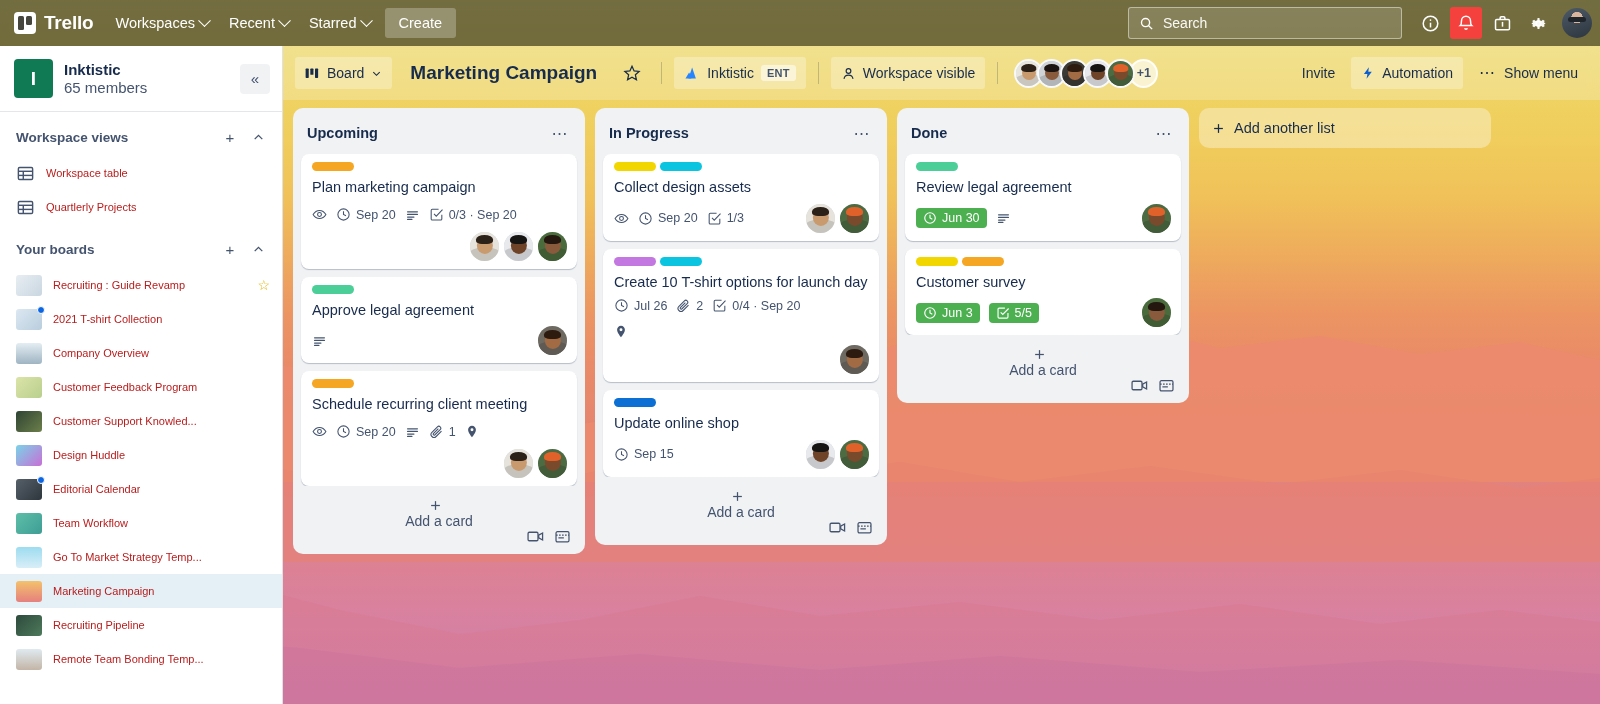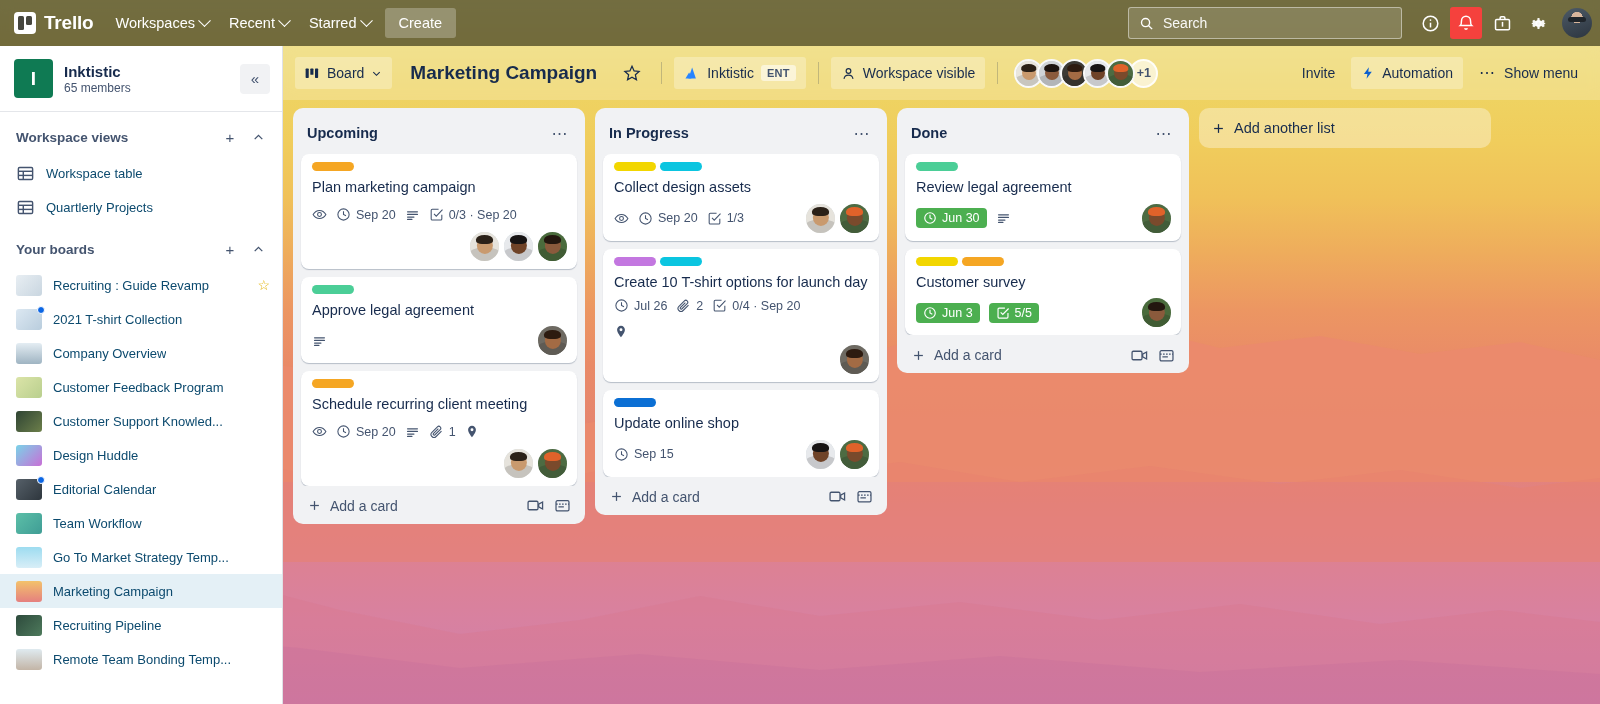--- a/index.html
+++ b/index.html
@@ -88,41 +88,41 @@
     display: flex; align-items: center; gap: 11px;
     padding: 13px 12px 13px 14px; border-bottom: 1px solid #e4e6ea;
   }
   .ws-logo {
     width: 39px; height: 39px; border-radius: 4px; background: #0f7a53;
     color: #fff; font-size: 19px; font-weight: 700;
     display: flex; align-items: center; justify-content: center; flex: 0 0 auto;
   }
   .ws-meta { display: flex; flex-direction: column; gap: 1px; min-width: 0; }
   .ws-name { font-size: 15px; font-weight: 700; color: #172b4d; }
-  .ws-members { font-size: 12px; color: #44546f; }
+  .ws-members { font-size: 15px; color: #44546f; }
   .collapse-btn {
     margin-left: auto; width: 30px; height: 30px; border-radius: 4px;
     background: #f1f2f4; color: #42526e; font-size: 15px;
     display: flex; align-items: center; justify-content: center; cursor: pointer;
   }
   .section-head {
     display: flex; align-items: center; padding: 13px 12px 7px 16px; gap: 6px;
   }
   .section-title { font-size: 13.5px; font-weight: 700; color: #44546f; }
   .section-actions { margin-left: auto; display: flex; align-items: center; gap: 4px; }
   .sq-btn {
     width: 24px; height: 24px; border-radius: 4px; color: #44546f;
     display: flex; align-items: center; justify-content: center; cursor: pointer; font-size: 15px;
   }
   .side-item {
     display: flex; align-items: center; gap: 11px;
     padding: 6px 12px 6px 16px; cursor: pointer; min-height: 34px;
   }
   .side-item.active { background: #e4f0f6; }
-  .side-label { font-size: 13px; color: #0c4a6e; white-space: nowrap; overflow: hidden; text-overflow: ellipsis; }
+  .side-label { font-size: 11px; color: #b91c1c; white-space: nowrap; overflow: hidden; text-overflow: ellipsis; }
   .board-thumb {
     width: 26px; height: 21px; border-radius: 3px; flex: 0 0 auto; position: relative;
   }
   .dot-badge {
     position: absolute; right: -3px; top: -3px; width: 8px; height: 8px;
     border-radius: 50%; background: #0c66e4; border: 1.5px solid #fff;
   }
   .star-side { margin-left: auto; color: #e2b203; font-size: 14px; }
 
   
@@ -194,21 +194,21 @@
     background: #4bce97; color: #fff; border-radius: 4px; padding: 3px 7px;
     font-size: 12.5px; font-weight: 500; align-items: center;
   }
   .badge.done.strong { background: #4caf50; }
   .card-members { display: flex; justify-content: flex-end; gap: 5px; margin-top: 6px; }
   .c-av { width: 29px; height: 29px; border-radius: 50%; overflow: hidden; background: #cfd8dc; position: relative; }
   .badges-row-with-av { display: flex; align-items: center; }
   .badges-row-with-av .card-members { margin-top: 0; margin-left: auto; }
   .list-footer {
     display: flex; align-items: center; padding: 8px 10px 6px 10px; margin-top: 4px;
-    color: #44546f; font-size: 14px; cursor: pointer; border-radius: 6px;
+    color: #44546f; font-size: 14px; cursor: pointer; border-radius: 6px; flex-direction: column;
   }
   .lf-icons { margin-left: auto; display: flex; gap: 10px; align-items: center; }
   .add-list {
     width: 292px; flex: 0 0 auto; height: 40px; border-radius: 10px;
     background: rgba(255,255,255,0.35);
     display: flex; align-items: center; gap: 8px; padding: 0 12px;
     color: #172b4d; font-size: 14.5px; cursor: pointer;
   }
 
   svg.ic { display: block; }

